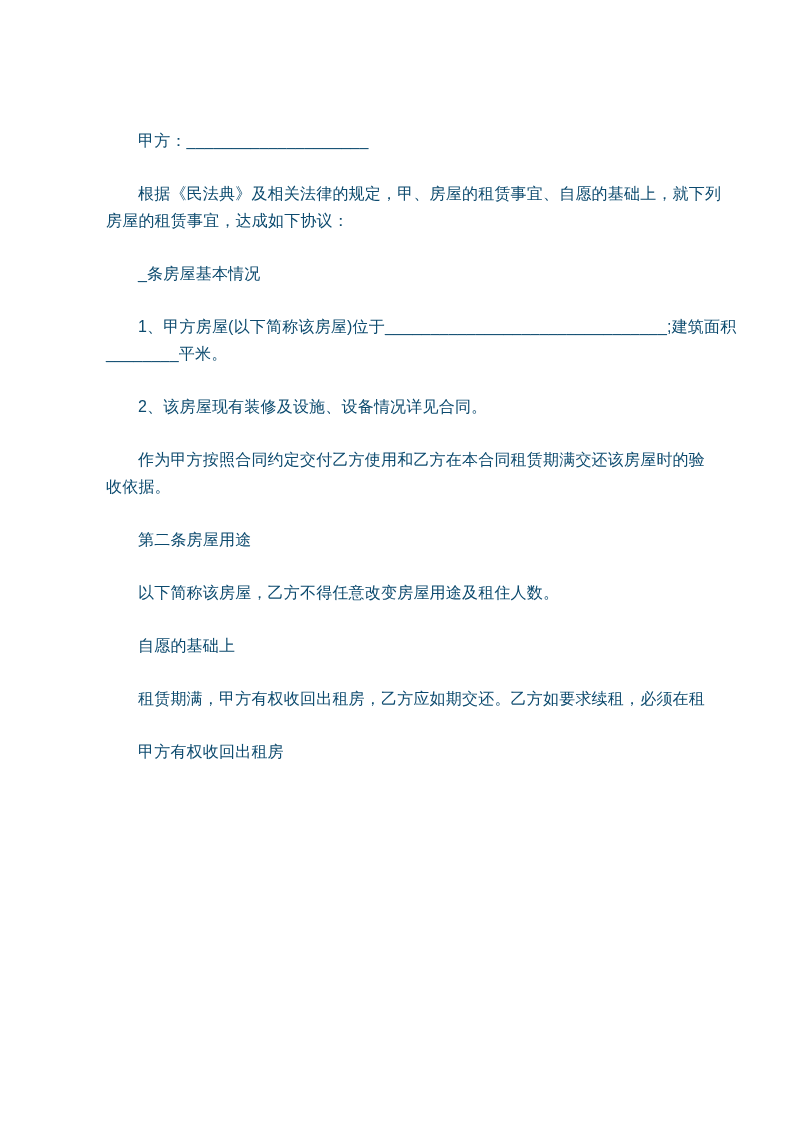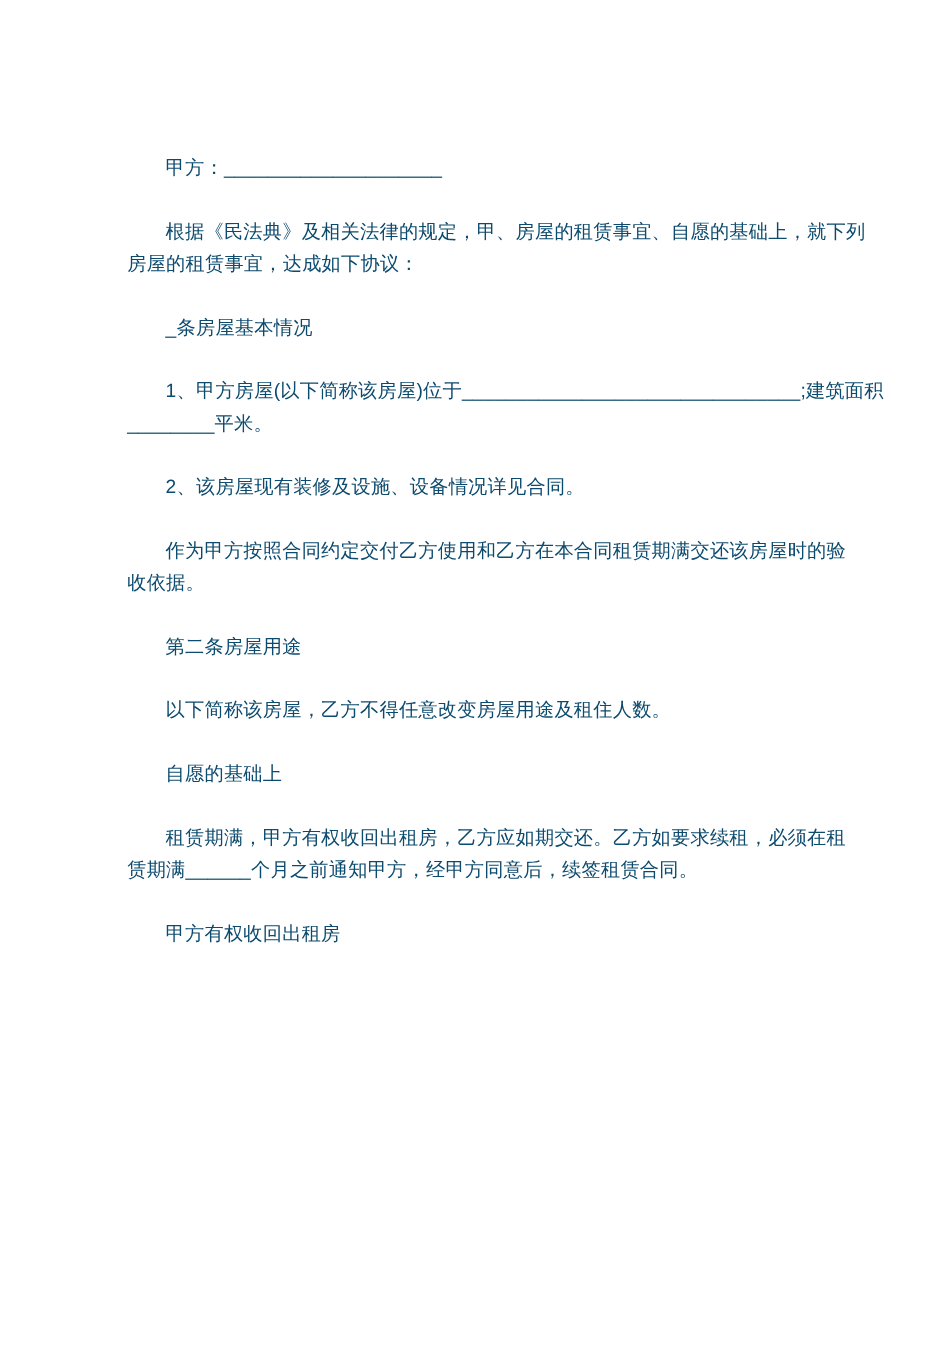--- a/index.html
+++ b/index.html
@@ -44,15 +44,14 @@
   <div class="line indent gap">_条房屋基本情况</div>
   <div class="line indent gap">1、甲方房屋(以下简称该房屋)位于_______________________________;建筑面积</div>
   <div class="line">________平米。</div>
   <div class="line indent gap">2、该房屋现有装修及设施、设备情况详见合同。</div>
   <div class="line indent gap">作为甲方按照合同约定交付乙方使用和乙方在本合同租赁期满交还该房屋时的验</div>
   <div class="line">收依据。</div>
   <div class="line indent gap">第二条房屋用途</div>
   <div class="line indent gap">以下简称该房屋，乙方不得任意改变房屋用途及租住人数。</div>
   <div class="line indent gap">自愿的基础上</div>
   <div class="line indent gap">租赁期满，甲方有权收回出租房，乙方应如期交还。乙方如要求续租，必须在租</div>
-  <div class="line">赁期满______个月之前通知甲方，经甲方同意后，续签租赁合同。</div>
   <div class="line indent gap">甲方有权收回出租房</div>
 </div>
 
 </body></html>

